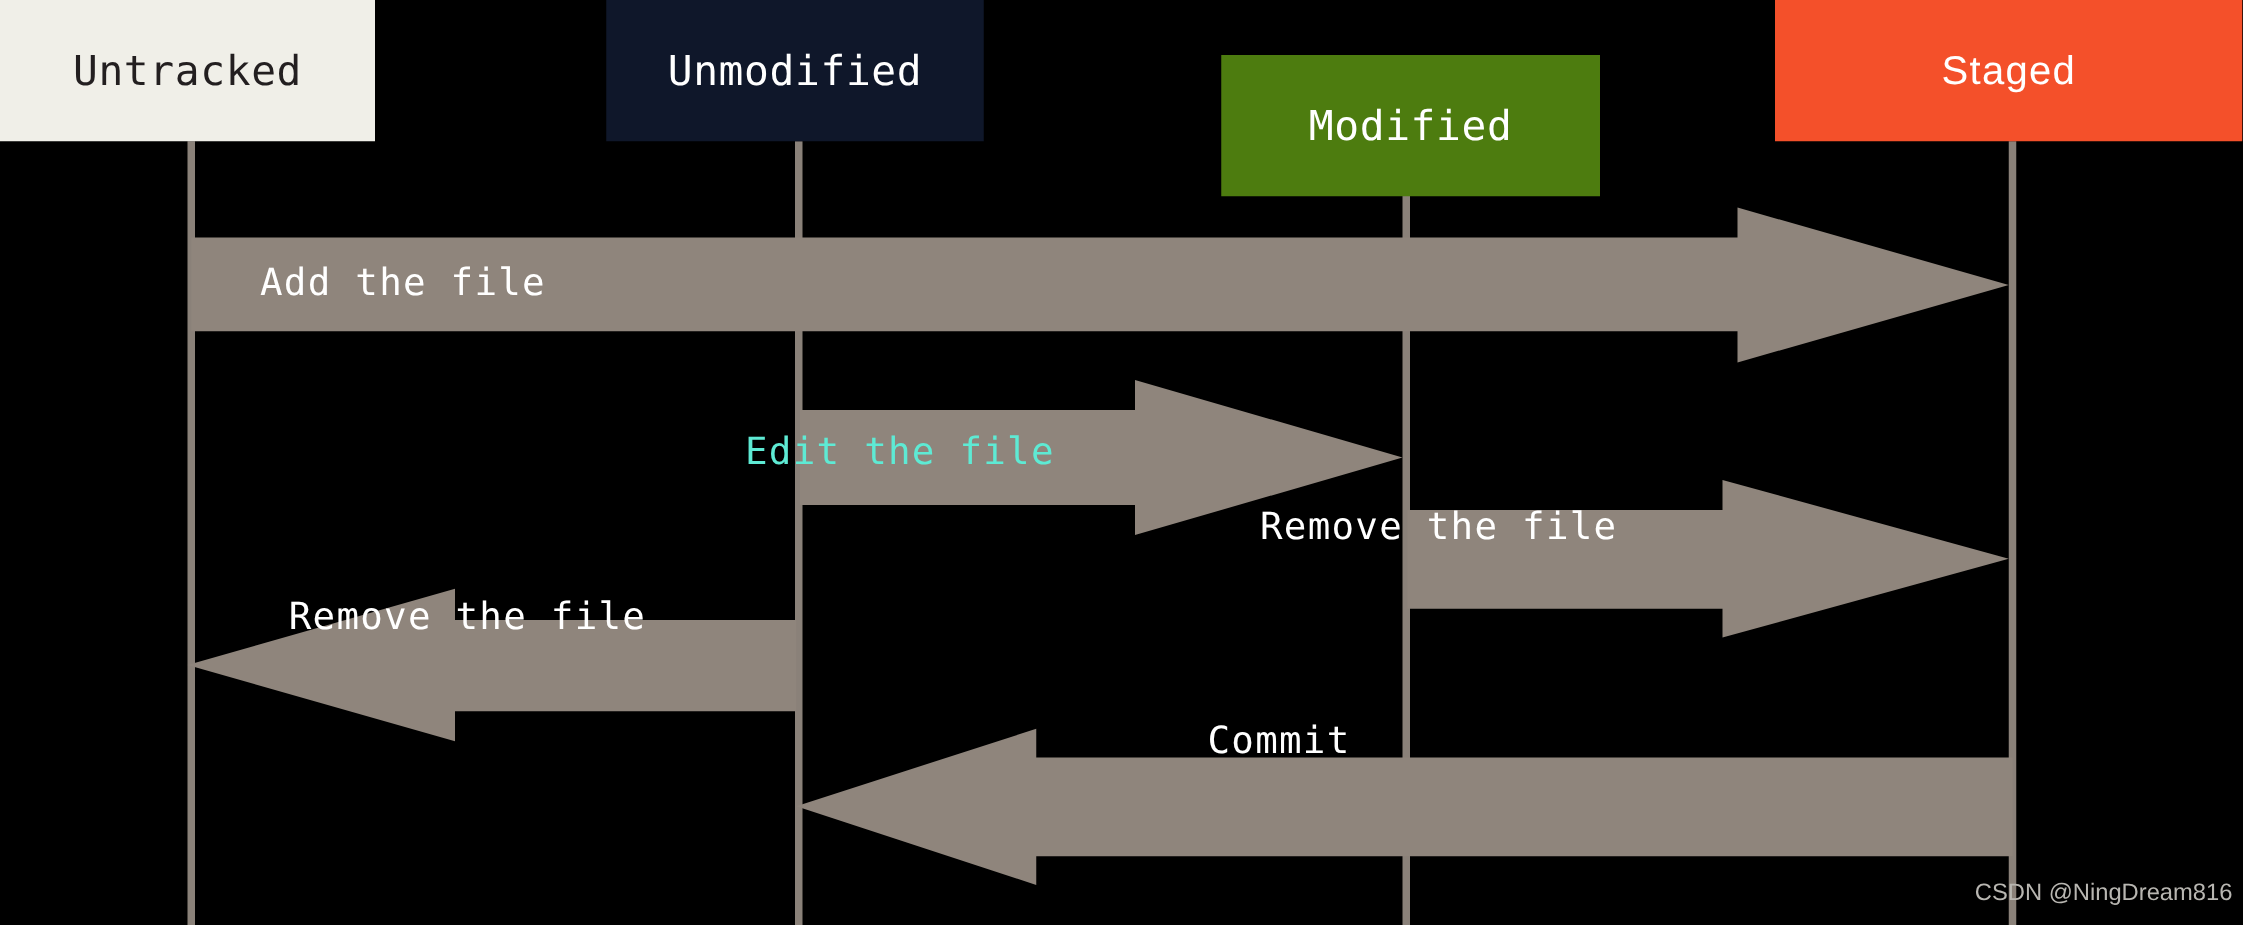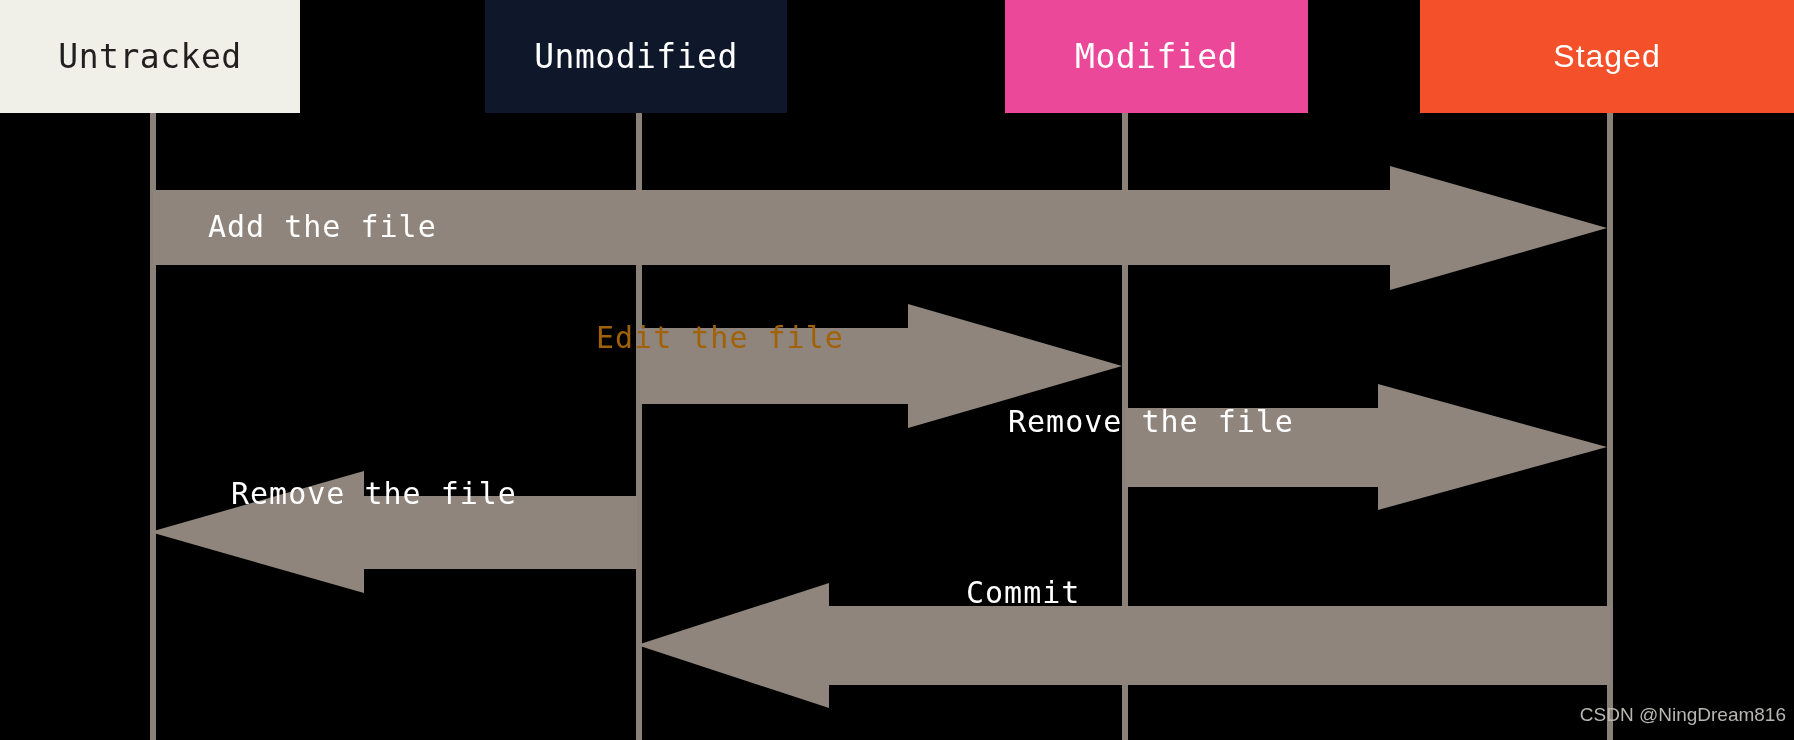--- a/index.html
+++ b/index.html
@@ -91,28 +91,28 @@
     <polygon points="150,532 364,471 364,496 637,496 637,569 364,569 364,593" fill="#8f857c"></polygon>
     <polygon points="637,645 829,583 829,606 1610,606 1610,685 829,685 829,708" fill="#8f857c"></polygon>
   </svg>
 
   <div class="state-box" style="left: 0px; width: 300px; background: rgb(240, 239, 232); color: rgb(35, 31, 32);">
     <span>Untracked</span>
   </div>
   <div class="state-box" style="left: 485px; width: 302px; background: #0f172a; color: rgb(255, 255, 255);">
     <span>Unmodified</span>
   </div>
-  <div class="state-box" style="left: 1005px; width: 303px; background: #ec4899; color: rgb(255, 255, 255);">
+  <div class="state-box" style="left: 977px; width: 303px; background: #4d7c0f; color: rgb(255, 255, 255); margin-top: 44px;">
     <span>Modified</span>
   </div>
   <div class="state-box sans" style="left: 1420px; width: 374px; background: rgb(244, 80, 42); color: rgb(255, 255, 255);">
     <span>Staged</span>
   </div>
 
   <div class="arrow-label" style="left: 176px; top: 209px; color: rgb(255, 255, 255); margin-left: 32px;">Add the file</div>
-  <div class="arrow-label" style="left: 596px; top: 320px; color: #a16207;">Edit the file</div>
+  <div class="arrow-label" style="left: 596px; top: 344px; color: #5eead4;">Edit the file</div>
   <div class="arrow-label" style="left: 1008px; top: 404px; color: rgb(255, 255, 255);">Remove the file</div>
   <div class="arrow-label" style="left: 231px; top: 476px; color: rgb(255, 255, 255);">Remove the file</div>
   <div class="arrow-label" style="left: 966px; top: 575px; color: rgb(255, 255, 255); text-align: right;">Commit</div>
 
   <div id="watermark">CSDN @NingDream816</div>
 
 </div>
 
 </body></html>

